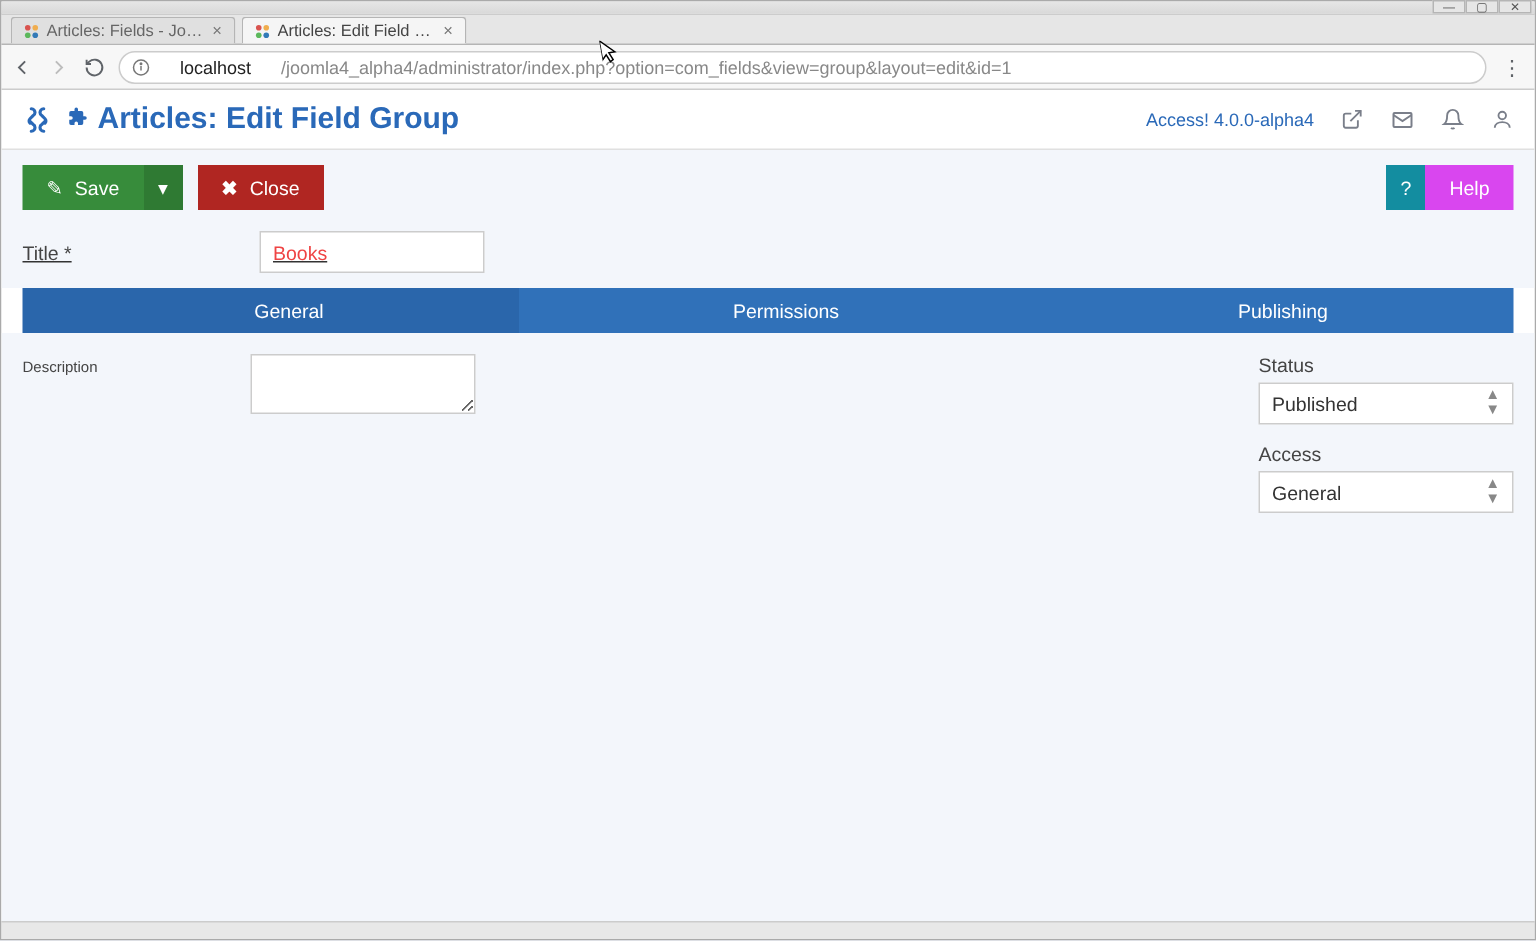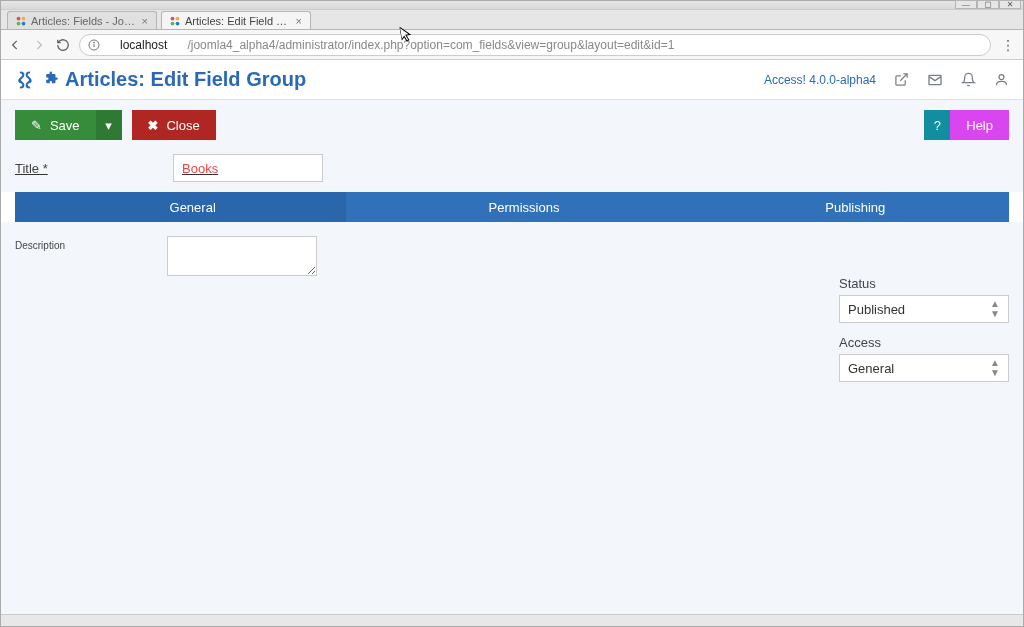--- a/index.html
+++ b/index.html
@@ -138,21 +138,21 @@
       display: flex;
       overflow: auto;
     }
     .col-left { display: flex; align-items: flex-start; gap: 10px; }
     .field-label { width: 142px; color: #444; font-size: 10px; padding-top: 4px; }
     .desc-textarea {
       width: 150px; height: 40px;
       border: 1px solid #ccc; resize: both;
       font-size: 13px; padding: 4px;
     }
-    .col-right { margin-left: auto; width: 170px; margin-top: 40px; }
+    .col-right { margin-left: auto; width: 170px; }
     .side-field { margin-bottom: 12px; }
     .side-label { color: #444; font-size: 13px; margin-bottom: 4px; display: block; }
     .side-select {
       width: 100%; height: 28px; border: 1px solid #ccc;
       background: #fff; display: flex; align-items: center; justify-content: space-between;
       padding: 0 8px; font-size: 13px; color: #333; cursor: pointer;
     }
     .side-select .caret { color: #888; font-size: 10px; line-height: 1; }
     .side-input {
       width: 100%; height: 28px; border: 1px solid #ccc; padding: 0 8px;

